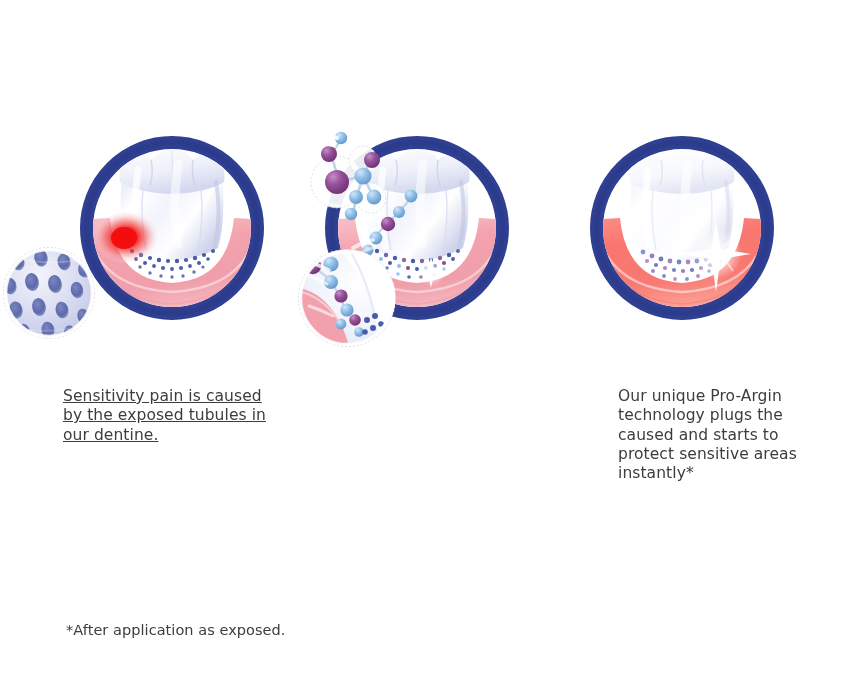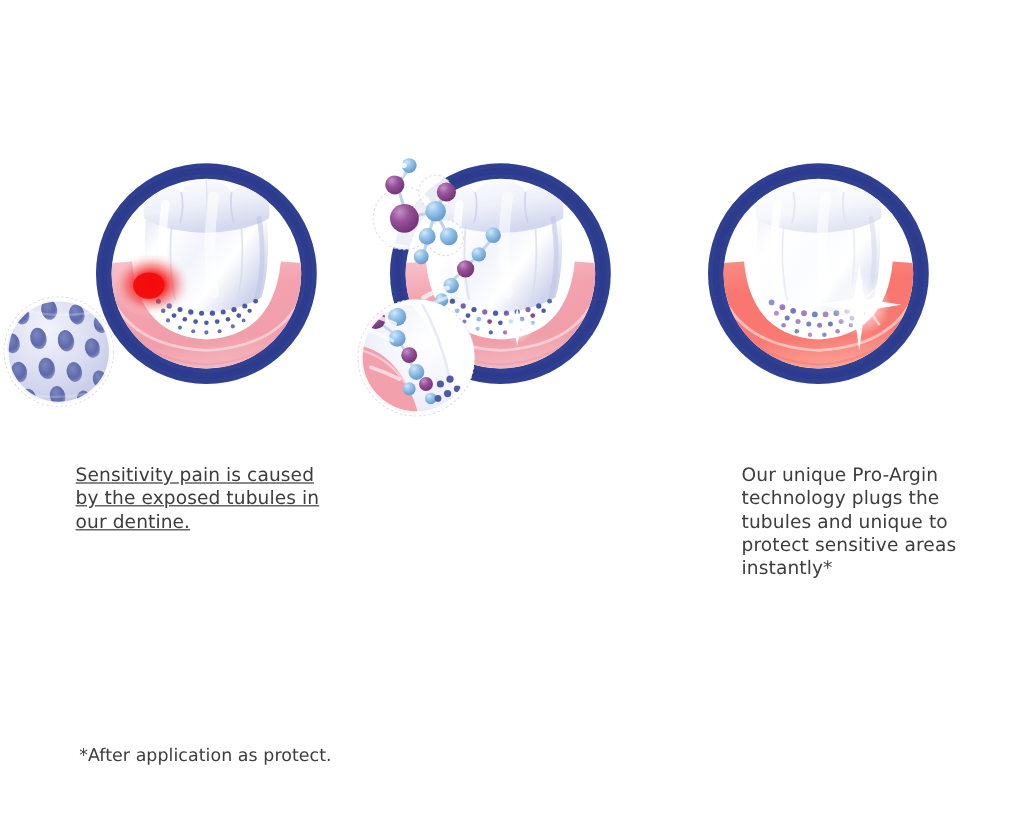--- a/index.html
+++ b/index.html
@@ -405,21 +405,21 @@
           <circle cx="61" cy="77" r="7.0" fill="url(#p2-mol-blue)"></circle>
           <circle cx="56" cy="94" r="6.2" fill="url(#p2-mol-blue)"></circle>
 
           <path d="M16 12 Q30 14 42 18" fill="none" stroke="#ffffff" stroke-width="4" opacity="0.85" stroke-linecap="round"></path>
           <path d="M18 22 Q30 24 40 26" fill="none" stroke="#ffffff" stroke-width="3" opacity="0.7" stroke-linecap="round"></path>
           <path d="M22 82 Q34 84 44 86" fill="none" stroke="#ffffff" stroke-width="3" opacity="0.6" stroke-linecap="round"></path>
         </g>
       </svg>
     </div>
 
-    <div class="caption caption-2">Our unique Pro-Argin technology plugs the tubules and unique to protect sensitive areas instantly*</div>
+    <div class="caption caption-2">Our unique Pro-Argin technology plugs the caused and starts to protect sensitive areas instantly*</div>
   </div>
 
   <div class="panel panel-3">
 
     <div class="illus">
       <svg class="illus-svg" width="270" height="255" viewBox="0 0 270 255" xmlns="http://www.w3.org/2000/svg">
         <defs>
           <clipPath id="p3-innerclip">
             <circle cx="107" cy="108" r="79"></circle>
           </clipPath>
@@ -504,15 +504,15 @@
             <path d="M141 116 L143 132 L160 134 L143 136 L141 154 L139 136 L121 134 L139 132 Z" fill="#ffffff"></path>
             <path d="M158 117 L144 131 L158 151" fill="none" stroke="#ffffff" stroke-width="2" opacity="0.55"></path>
             <circle cx="141" cy="134" r="7" fill="#ffffff"></circle>
           </g>
         </g>
       </svg>
     </div>
 
   </div>
 
-  <div class="footnote">*After application as protect.</div>
+  <div class="footnote">*After application as exposed.</div>
 
 </div>
 
 </body></html>

